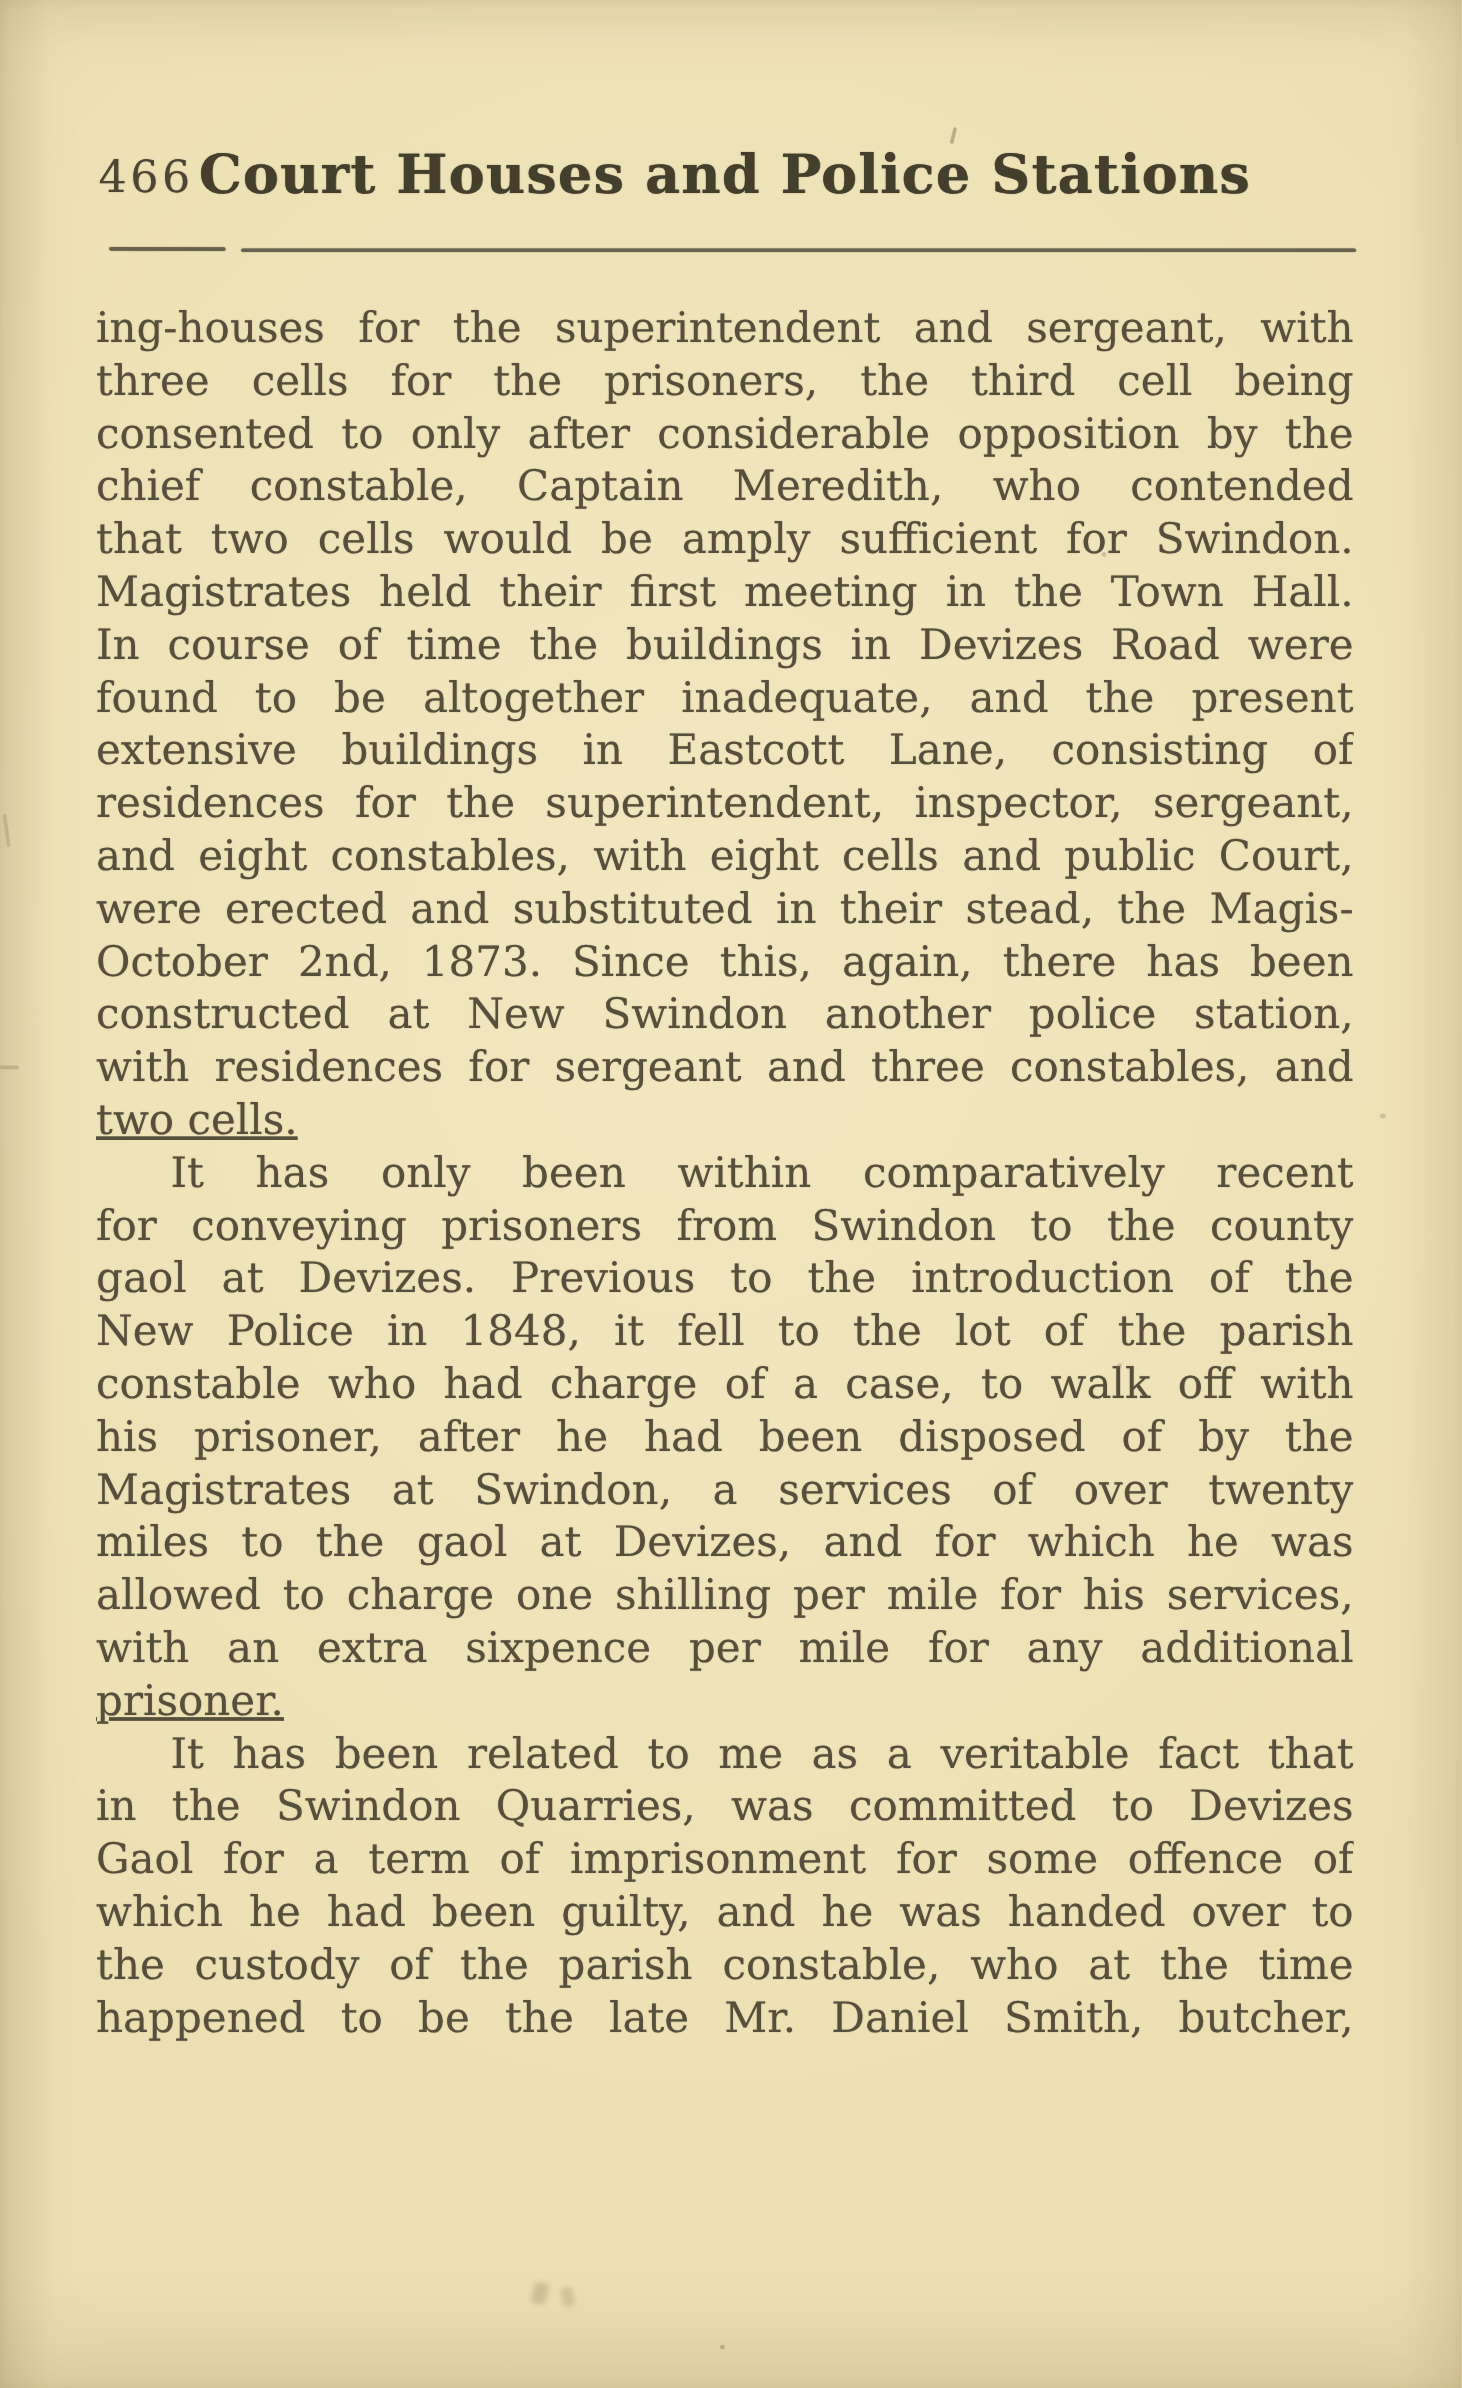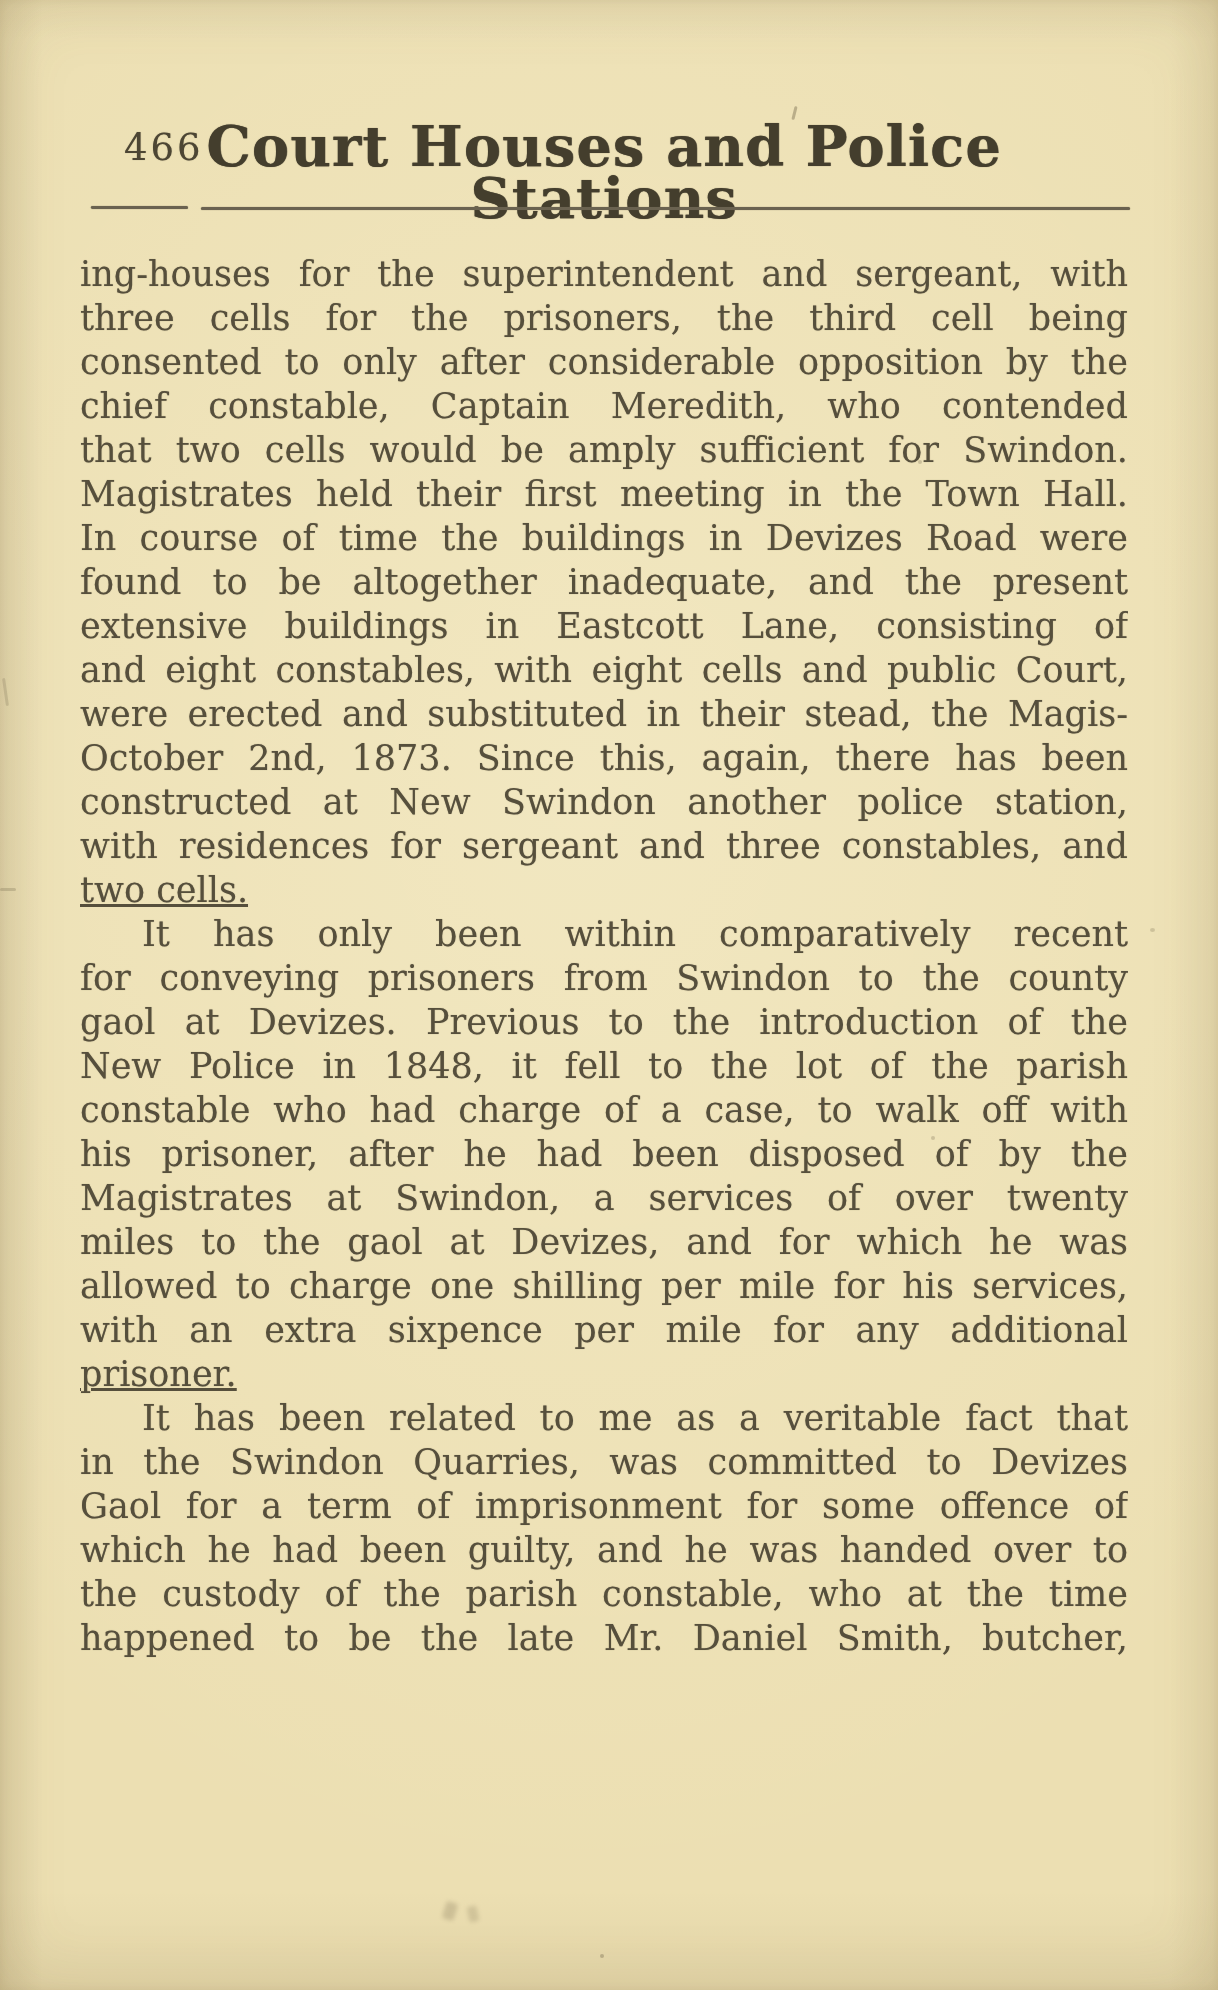--- a/index.html
+++ b/index.html
@@ -26,29 +26,28 @@
   }
   .pagenum {
     position: absolute;
     left: 82px;
     top: 126px;
     font-size: 37px;
     line-height: 44px;
     letter-spacing: 3px;
     color: #4d4634;
     text-shadow: 0 0 1px rgba(77,70,52,0.45);
-    margin-left: 42px;
   }
   .header-title {
     position: absolute;
     left: 80px;
     width: 1048px;
     top: 120px;
     text-align: center;
-    font-size: 56px;
+    font-size: 45px;
     line-height: 52px;
     font-weight: 700;
     letter-spacing: 1px;
     color: #443e2d;
     text-shadow: 0 0 1px rgba(68,62,45,0.65), 0.5px 0 0 rgba(68,62,45,0.5);
   }
   .rule {
     position: absolute;
     height: 3px;
     background: #6a6250;
@@ -102,20 +101,21 @@
   <div class="textblock" id="textblock">
       <div class="line">ing-houses for the superintendent and sergeant, with</div>
       <div class="line">three cells for the prisoners, the third cell being</div>
       <div class="line">consented to only after considerable opposition by the</div>
       <div class="line">chief constable, Captain Meredith, who contended</div>
       <div class="line">that two cells would be amply sufficient for Swindon.</div>
       <div class="line">Magistrates held their first meeting in the Town Hall.</div>
       <div class="line">In course of time the buildings in Devizes Road were</div>
       <div class="line">found to be altogether inadequate, and the present</div>
       <div class="line">extensive buildings in Eastcott Lane, consisting of</div>
+      <div class="line">residences for the superintendent, inspector, sergeant,</div>
       <div class="line">and eight constables, with eight cells and public Court,</div>
       <div class="line">were erected and substituted in their stead, the Magis-</div>
       <div class="line">October 2nd, 1873. Since this, again, there has been</div>
       <div class="line">constructed at New Swindon another police station,</div>
       <div class="line">with residences for sergeant and three constables, and</div>
       <div class="line end">two cells.</div>
       <div class="line indent">It has only been within comparatively recent</div>
       <div class="line">for conveying prisoners from Swindon to the county</div>
       <div class="line">gaol at Devizes. Previous to the introduction of the</div>
       <div class="line">New Police in 1848, it fell to the lot of the parish</div>

